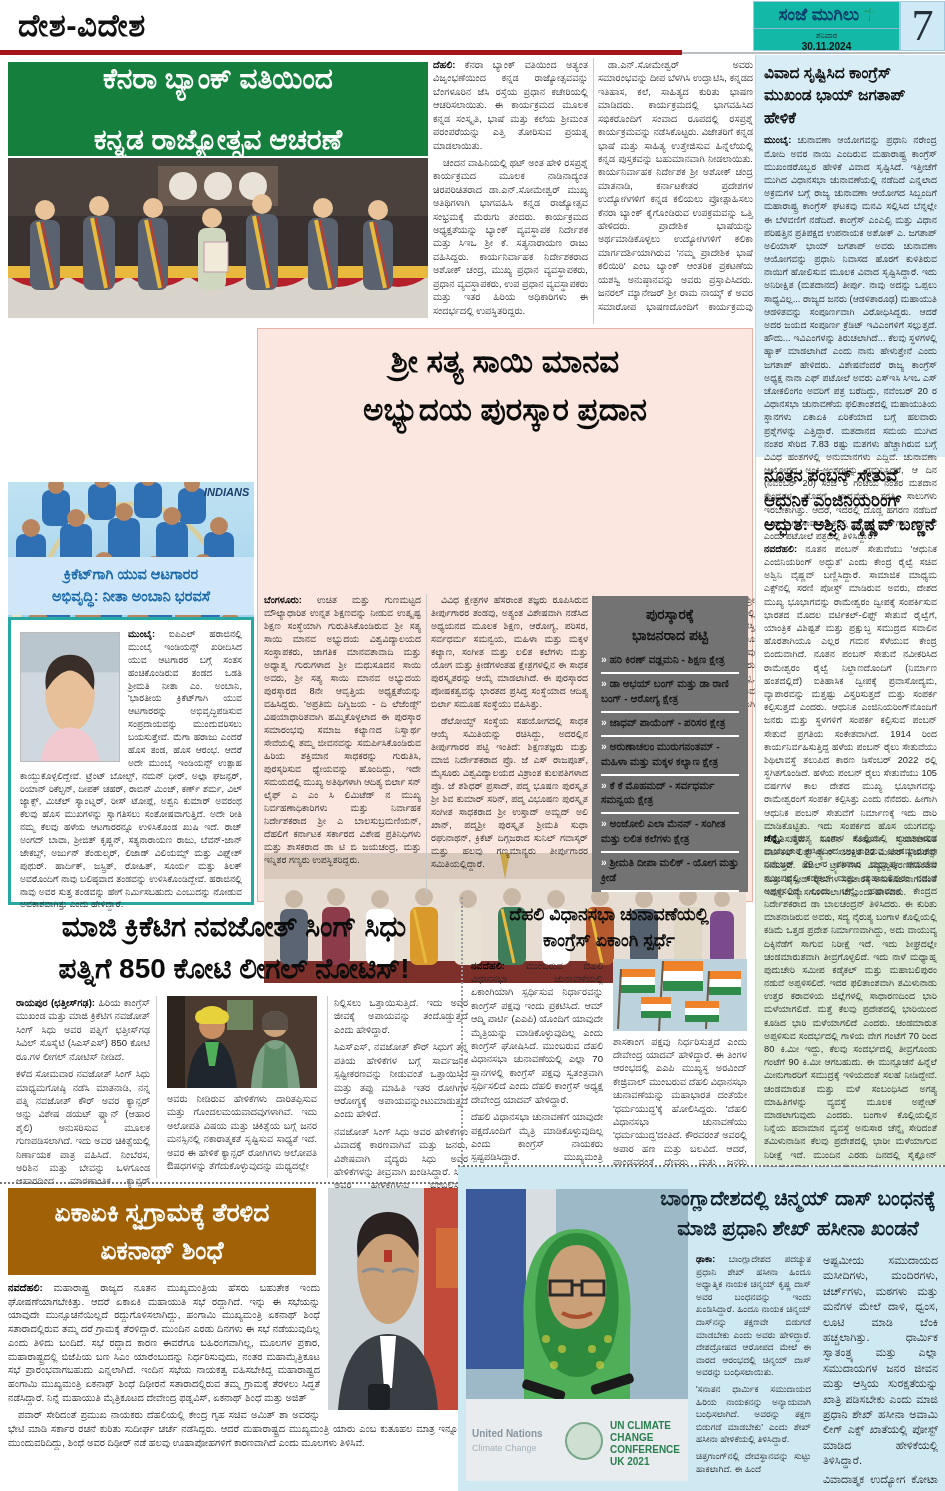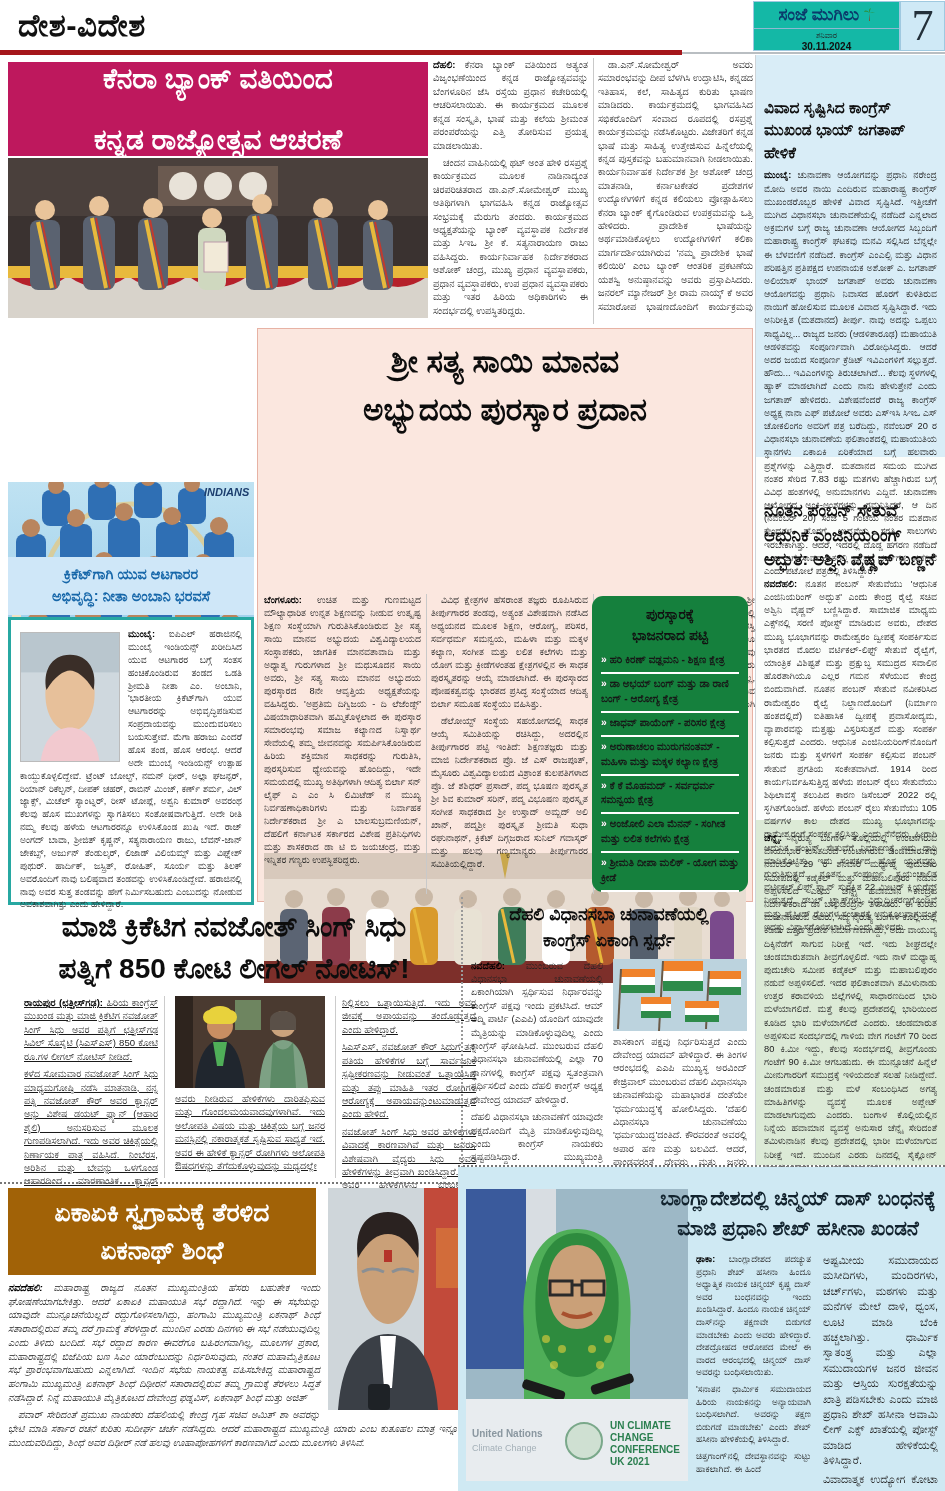--- a/index.html
+++ b/index.html
@@ -20,44 +20,44 @@
   .pagenum span { font-family:"Liberation Serif","DejaVu Serif",serif; font-size:44px; color:#23303a; line-height:48px; }
 
   
   .body-txt { font-size:9.6px; line-height:1.4; text-align:justify; color:#222; }
   .body-txt p { margin-bottom:4px; text-indent:10px; }
   .body-txt p:first-child { text-indent:0; }
   .dateline { font-weight:800; color:#000; }
   .cols2 { column-count:2; column-gap:10px; column-rule:1px solid #c9c9c9; }
 
   
-  .h-redbox { background:#be185d; color:#fff; font-weight:800; text-align:center; display:flex; flex-direction:column; justify-content:center;gap:21px; }
+  .h-redbox { background:#15803d; color:#fff; font-weight:800; text-align:center; display:flex; flex-direction:column; justify-content:center;gap:21px; }
   .h-redbox .l1 { font-size:28px; line-height:1.4; }
   .h-black { color:#0d0d0d; font-weight:800; text-align:center; }
 
   
   .photo { overflow:hidden; position:relative; }
   .photo svg { display:block; width:100%; height:100%; }
 
   
   .rcol-art { padding:7px 8px; }
-  .rcol-h { font-size:15.5px; font-weight:800; line-height:1.45; color:#0e0e0e;margin-top:35px; }
+  .rcol-h { font-size:15.5px; font-weight:800; line-height:1.45; color:#0e0e0e; }
   .rcol-body { font-size:9.3px; line-height:1.42; text-align:justify; color:#222; margin-top:5px;}
 
   
   .mi-strip { background:#cfe7f8; color:#1767a9; font-weight:800; font-size:14.5px; text-align:center; display:flex; align-items:center; justify-content:center; line-height:1.5; }
   .mi-body { border:3px solid #27a8a2; background:#fff; padding:8px 9px; }
   .mi-body .inset { float:left; width:100px; height:130px; margin:4px 8px 2px 0; border:1px solid #bbb; }
 
   
   .ss-frame { background:#fbe7df; border:1px solid #e7b2a4; }
   .ss-h { font-size:31px; font-weight:800; color:#0c0c0c; text-align:center; line-height:1.55; }
 
   
-  .awards { background:#15803d; padding:8px 9px;border-radius:11px; }
+  .awards { background:#737373; padding:8px 9px; }
   .awards .atitle { text-align:center; font-weight:800; font-size:14px; line-height:1.5; color:#111; margin-bottom:4px; }
   .awards ul { list-style:none; }
   .awards li { font-size:10.3px; font-weight:700; line-height:1.45; border-bottom:2px solid #fff; padding:3px 0 4px 0; color:#171717; }
   .awards .blt { color:#fff; font-weight:900; text-shadow:0 0 1px #555; margin-right:3px; }
 
   
   .col { font-size:9.6px; line-height:1.4; text-align:justify; color:#222; }
   .col p { margin-bottom:4px; }
 
   .dotted-h { border-top:2px dotted #777; }
@@ -329,21 +329,21 @@
       <li><span class="blt">»</span><span>ಕೆ ಕೆ ಮೊಹಮದ್ - ಸರ್ವಧರ್ಮ ಸಮನ್ವಯ ಕ್ಷೇತ್ರ</span></li>
       <li><span class="blt">»</span><span>ಅಂಜೋಲಿ ಎಲಾ ಮೆನನ್ - ಸಂಗೀತ ಮತ್ತು ಲಲಿತ ಕಲೆಗಳು ಕ್ಷೇತ್ರ</span></li>
       <li><span class="blt">»</span><span>ಶ್ರೀಮತಿ ದೀಪಾ ಮಲಿಕ್ - ಯೋಗ ಮತ್ತು ಕ್ರೀಡೆ</span></li>
     </ul>
   </div>
 
   <div class="abs h-black" style="left:8px; top:906px; width:452px; font-size:28px; line-height:1.5;">
     <div>ಮಾಜಿ ಕ್ರಿಕೆಟಿಗ ನವಜೋತ್ ಸಿಂಗ್ ಸಿಧು</div>
     <div>ಪತ್ನಿಗೆ 850 ಕೋಟಿ ಲೀಗಲ್ ನೋಟಿಸ್!</div>
   </div>
-  <div class="abs" style="left:24px; top:996px; width:452px; height:182px; display:flex; gap:10px;text-decoration:underline;">
+  <div class="abs" style="left:16px; top:996px; width:452px; height:182px; display:flex; gap:10px;">
     <div class="col" style="width:146px; border-right:1px solid #ccc; padding-right:6px;">
       <p><span class="dateline">ರಾಯಪುರ (ಛತ್ತೀಸ್‌ಗಢ):</span> <span>ಹಿರಿಯ ಕಾಂಗ್ರೆಸ್ ಮುಖಂಡ ಮತ್ತು ಮಾಜಿ ಕ್ರಿಕೆಟಿಗ ನವಜೋತ್ ಸಿಂಗ್ ಸಿಧು ಅವರ ಪತ್ನಿಗೆ ಛತ್ತೀಸ್‌ಗಢ ಸಿವಿಲ್ ಸೊಸೈಟಿ (ಸಿಎಸ್ಎಸ್) 850 ಕೋಟಿ ರೂ.ಗಳ ಲೀಗಲ್ ನೋಟಿಸ್ ನೀಡಿದೆ.</span></p>
       <p>ಕಳೆದ ಸೋಮವಾರ ನವಜೋತ್ ಸಿಂಗ್ ಸಿಧು ಮಾಧ್ಯಮಗೋಷ್ಠಿ ನಡೆಸಿ ಮಾತನಾಡಿ, ನನ್ನ ಪತ್ನಿ ನವಜೋತ್ ಕೌರ್ ಅವರ ಕ್ಯಾನ್ಸರ್ ಅನ್ನು ವಿಶೇಷ ಡಯಟ್ ಪ್ಲ್ಯಾನ್ (ಆಹಾರ ಶೈಲಿ) ಅನುಸರಿಸುವ ಮೂಲಕ ಗುಣಪಡಿಸಲಾಗಿದೆ. ಇದು ಅವರ ಚಿಕಿತ್ಸೆಯಲ್ಲಿ ನಿರ್ಣಾಯಕ ಪಾತ್ರ ವಹಿಸಿದೆ. ನಿಂಬೆರಸ, ಅರಿಶಿನ ಮತ್ತು ಬೇವನ್ನು ಒಳಗೊಂಡ ಆಹಾರದಿಂದ ಮಾರಣಾಂತಿಕ ಕ್ಯಾನ್ಸರ್ ರೋಗವನ್ನು ಗುಣಪಡಿಸಬಹುದು ಎಂದು ಹೇಳಿದ್ದರು.</p>
       <p>ಈ ಕುರಿತು ಸಿಎಸ್ಎಸ್ ಸಂಚಾಲಕ ಡಾ.ಕುಲದೀಪ್ ಸೋಲಂಕಿ ಪ್ರತಿಕ್ರಿಯಿಸಿ, ನವಜೋತ್ ಸಿಂಗ್ ಸಿಧು</p>
     </div>
     <div style="width:150px;">
       <div class="photo" style="width:150px; height:92px; margin-bottom:4px;">
         <svg viewBox="0 0 150 92" preserveAspectRatio="none">
           <rect width="150" height="92" fill="#4a3a30"></rect>
           <rect x="0" y="0" width="18" height="92" fill="#2e241e"></rect>
@@ -438,21 +438,21 @@
         <path d="M34 84 q10 -6 22 0 M64 84 q10 -6 22 0" stroke="#8a8f94" stroke-width="3" fill="none"></path>
         <path d="M10 222 C14 166 36 146 60 146 C84 146 106 166 110 222 Z" fill="#3a3f46"></path>
         <path d="M52 148 L68 148 L64 200 L56 200 Z" fill="#fff"></path>
         <rect x="40" y="196" width="22" height="26" rx="4" fill="#1e2226"></rect>
       </svg>
     </div>
     <div class="shinde-h" style="margin-right:142px;">
       <div>ಏಕಾಏಕಿ ಸ್ವಗ್ರಾಮಕ್ಕೆ ತೆರಳಿದ</div>
       <div>ಏಕನಾಥ್ ಶಿಂಧೆ</div>
     </div>
-    <div class="body-txt" style="margin-top:6px; font-size:9.8px;font-style:italic;">
+    <div class="body-txt" style="margin-top:6px; font-size:9.8px;">
       <p><span class="dateline">ನವದೆಹಲಿ:</span> <span>ಮಹಾರಾಷ್ಟ್ರ ರಾಜ್ಯದ ನೂತನ ಮುಖ್ಯಮಂತ್ರಿಯ ಹೆಸರು ಬಹುತೇಕ ಇಂದು ಘೋಷಣೆಯಾಗಬೇಕಿತ್ತು. ಆದರೆ ಏಕಾಏಕಿ ಮಹಾಯುತಿ ಸಭೆ ರದ್ದಾಗಿದೆ. ಇನ್ನು ಈ ಸಭೆಯನ್ನು ಯಾವುದೇ ಮುನ್ಸೂಚನೆಯಿಲ್ಲದೆ ರದ್ದುಗೊಳಿಸಲಾಗಿದ್ದು, ಹಂಗಾಮಿ ಮುಖ್ಯಮಂತ್ರಿ ಏಕನಾಥ್ ಶಿಂಧೆ ಸತಾರಾದಲ್ಲಿರುವ ತಮ್ಮ ದರೆ ಗ್ರಾಮಕ್ಕೆ ತೆರಳಿದ್ದಾರೆ. ಮುಂದಿನ ಎರಡು ದಿನಗಳು ಈ ಸಭೆ ನಡೆಯುವುದಿಲ್ಲ ಎಂದು ತಿಳಿದು ಬಂದಿದೆ. ಸಭೆ ರದ್ದಾದ ಕಾರಣ ಈವರೆಗೂ ಬಹಿರಂಗವಾಗಿಲ್ಲ, ಮೂಲಗಳ ಪ್ರಕಾರ, ಮಹಾರಾಷ್ಟ್ರದಲ್ಲಿ ಬಿಜೆಪಿಯ ಬಣ ಸಿಎಂ ಯಾರೆಂಬುದನ್ನು ನಿರ್ಧರಿಸುವುದು, ನಂತರ ಮಹಾಮೈತ್ರಿಕೂಟ ಸಭೆ ಪ್ರಾರಂಭವಾಗಬಹುದು ಎನ್ನಲಾಗಿದೆ. ಇಂದಿನ ಸಭೆಯ ನಾಯಕತ್ವ ವಹಿಸಬೇಕಿದ್ದ ಮಹಾರಾಷ್ಟ್ರದ ಹಂಗಾಮಿ ಮುಖ್ಯಮಂತ್ರಿ ಏಕನಾಥ್ ಶಿಂಧೆ ದಿಢೀರನೆ ಸತಾರಾದಲ್ಲಿರುವ ತಮ್ಮ ಗ್ರಾಮಕ್ಕೆ ತೆರಳಲು ಸಿದ್ಧತೆ ನಡೆಸಿದ್ದಾರೆ. ನಿನ್ನೆ ಮಹಾಯುತಿ ಮೈತ್ರಿಕೂಟದ ದೇವೇಂದ್ರ ಫಡ್ನವಿಸ್, ಏಕನಾಥ್ ಶಿಂಧೆ ಮತ್ತು ಅಜಿತ್</span></p>
       <p>ಪವಾರ್ ಸೇರಿದಂತೆ ಪ್ರಮುಖ ನಾಯಕರು ದೆಹಲಿಯಲ್ಲಿ ಕೇಂದ್ರ ಗೃಹ ಸಚಿವ ಅಮಿತ್ ಶಾ ಅವರನ್ನು ಭೇಟಿ ಮಾಡಿ ಸರ್ಕಾರ ರಚನೆ ಕುರಿತು ಸುದೀರ್ಘ ಚರ್ಚೆ ನಡೆಸಿದ್ದರು. ಆದರೆ ಮಹಾರಾಷ್ಟ್ರದ ಮುಖ್ಯಮಂತ್ರಿ ಯಾರು ಎಂಬ ಕುತೂಹಲ ಮಾತ್ರ ಇನ್ನೂ ಮುಂದುವರಿದಿದ್ದು, ಶಿಂಧೆ ಅವರ ದಿಢೀರ್ ನಡೆ ಹಲವು ಊಹಾಪೋಹಗಳಿಗೆ ಕಾರಣವಾಗಿದೆ ಎಂದು ಮೂಲಗಳು ತಿಳಿಸಿವೆ.</p>
     </div>
   </div>
 
   <div class="abs hasina" style="left:458px; top:1167px; width:487px; height:324px;">
     <div class="abs photo" style="left:8px; top:22px; width:222px; height:292px;">
       <svg viewBox="0 0 222 292" preserveAspectRatio="none">
         <rect width="222" height="292" fill="#9db8c6"></rect>
         <rect x="0" y="0" width="60" height="180" fill="#3a5a9c"></rect>

